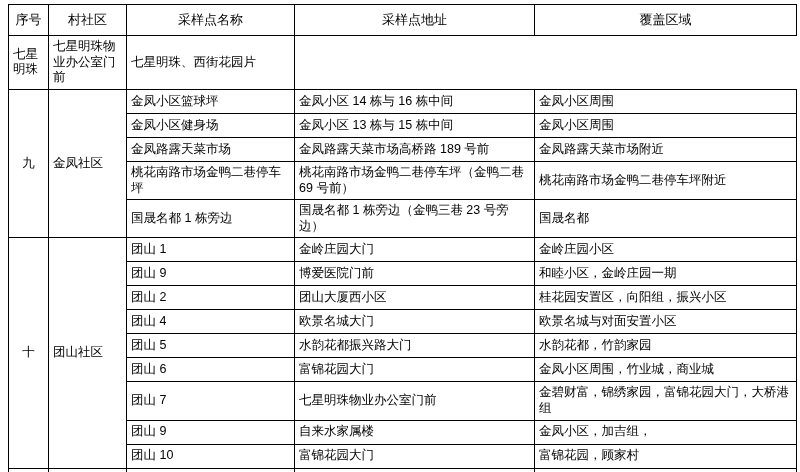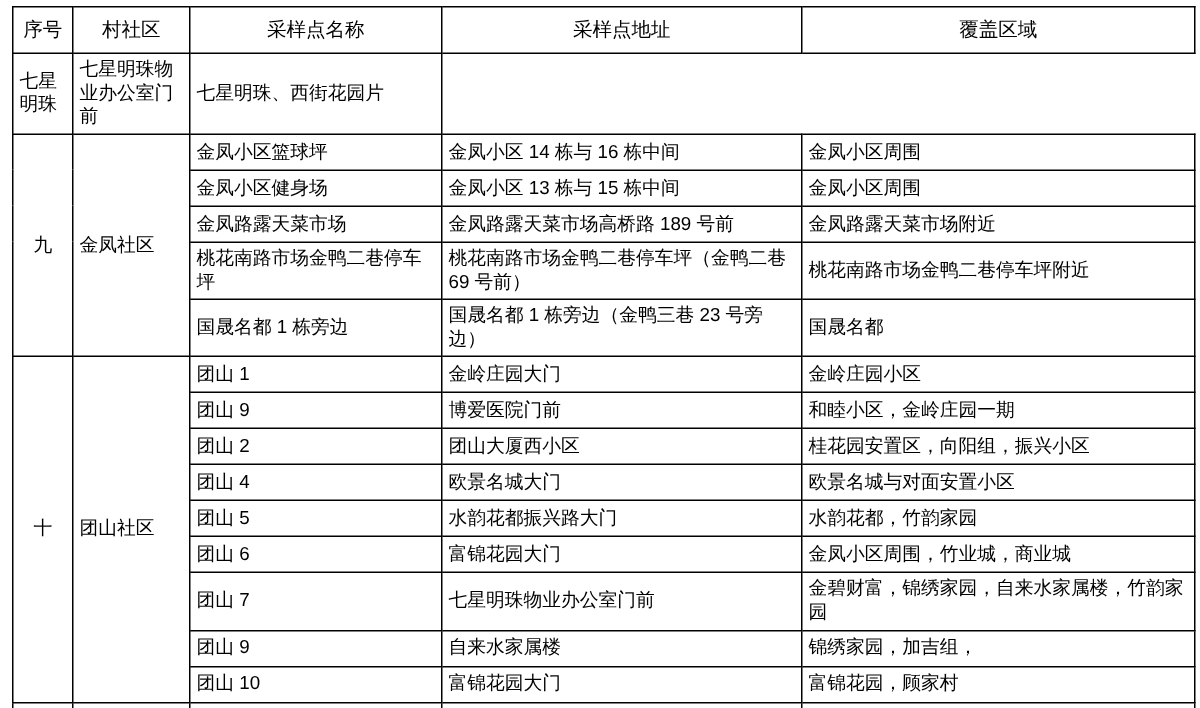--- a/index.html
+++ b/index.html
@@ -148,26 +148,26 @@
         <td class="cell">水韵花都，竹韵家园</td>
       </tr>
       <tr class="r">
         <td class="cell">团山 6</td>
         <td class="cell">富锦花园大门</td>
         <td class="cell">金凤小区周围，竹业城，商业城</td>
       </tr>
       <tr class="r">
         <td class="cell">团山 7</td>
         <td class="cell">七星明珠物业办公室门前</td>
-        <td class="cell">金碧财富，锦绣家园，自来水家属楼，竹韵家园</td>
+        <td class="cell">金碧财富，锦绣家园，富锦花园大门，大桥港组</td>
       </tr>
       <tr class="r">
         <td class="cell">团山 9</td>
         <td class="cell">自来水家属楼</td>
-        <td class="cell">锦绣家园，加吉组，</td>
+        <td class="cell">金凤小区，加吉组，</td>
       </tr>
       <tr class="r">
         <td class="cell">团山 10</td>
         <td class="cell">富锦花园大门</td>
         <td class="cell">富锦花园，顾家村</td>
       </tr>
 
       <tr class="r">
         <td class="idx" rowspan="2">十一</td>
         <td class="grp" rowspan="2">桃花路社区</td>

